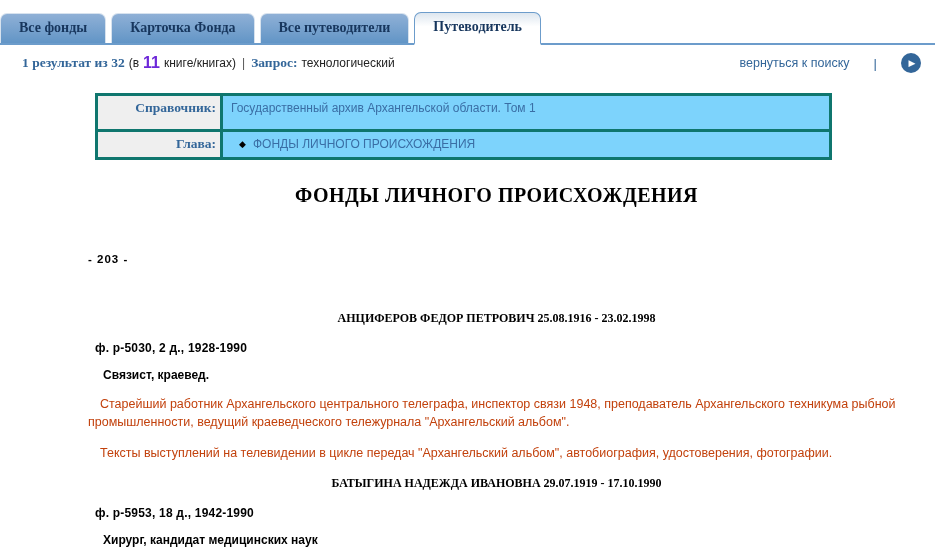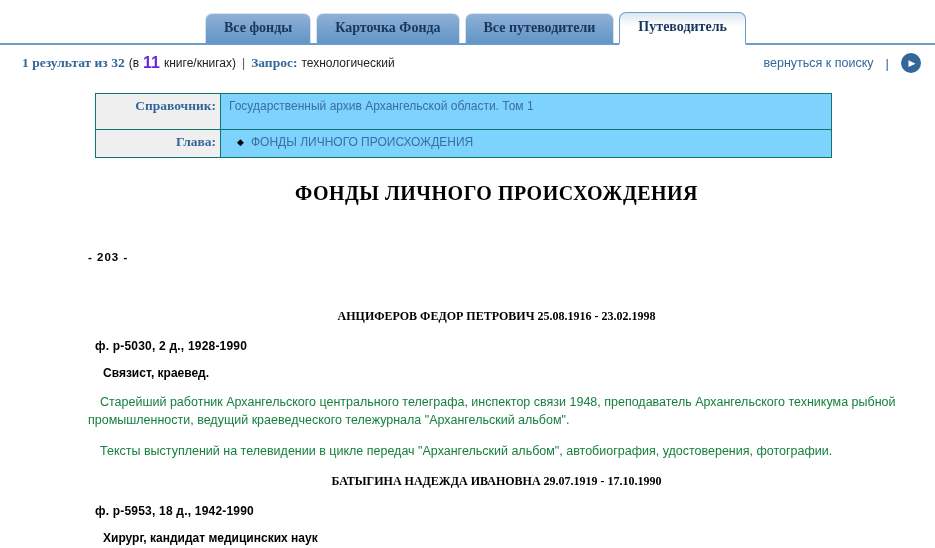--- a/index.html
+++ b/index.html
@@ -11,21 +11,20 @@
     overflow: hidden;
     background: #ffffff;
     font-family: "Liberation Sans", sans-serif;
     color: #000;
   }
 
   
   .tabbar {
     display: flex;
     align-items: flex-end;
-    padding-left: 205px;
     padding-top: 13px;
     border-bottom: 2px solid #6C9CCB;
     height: 45px;
   }
   .tab {
     font-family: "Liberation Serif", serif;
     font-weight: bold;
     font-size: 14px;
     color: #17365D;
     background: linear-gradient(#8FB0D6, #6295C6);
@@ -58,41 +57,41 @@
   .results-left { display: flex; align-items: center; gap: 4px; white-space: nowrap; }
   .blue-bold {
     color: #336699;
     font-weight: bold;
     font-family: "Liberation Serif", serif;
     font-size: 13.5px;
   }
   .plain { color: #222; font-size: 12px; }
   .bold-num { font-weight: bold; color: #6d28d9; font-size: 16px; }
   .pipe { color: #555; padding: 0 2px; }
-  .results-right { display: flex; align-items: center; gap: 12px; }
+  .results-right { display: flex; align-items: center; gap: 24px; }
   .back-link { color: #336699; font-size: 12.5px; text-decoration: none; cursor: pointer; }
   .back-pipe { color: #336699; font-size: 13px; }
   .next-btn {
     width: 20px; height: 20px;
     background: #336699;
     border-radius: 50%;
     color: #ffffff;
     font-size: 9px;
     display: flex; align-items: center; justify-content: center;
     cursor: pointer;
     padding-left: 2px;
   }
 
   
   .info-table {
     margin: 14px 0 0 95px;
     width: 737px;
     border-collapse: collapse;
   }
-  .info-table td { border: 1px solid #0f766e; vertical-align: top; margin-top: 24px; }
+  .info-table td { border: 3px solid #0f766e; vertical-align: top; margin-top: 24px; }
   .label-cell {
     width: 125px;
     background: #EFEFEF;
     text-align: right;
     font-family: "Liberation Serif", serif;
     font-weight: bold;
     font-size: 13.5px;
     color: #336699;
     padding: 4px 4px 4px 4px;
     white-space: nowrap;
@@ -138,21 +137,21 @@
   .subtitle-line {
     font-weight: bold;
     font-size: 12px;
     margin: 13px 0 0 15px;
   }
   .para {
     font-size: 12.5px;
     line-height: 18px;
     margin-top: 13px;
     text-indent: 12px;
-    color: #15803d;
+    color: #c2410c;
   }
 </style>
 </head>
 <body>
 
 <div id="screen">
 
   <div class="tabbar">
     <div class="tab">Все фонды</div>
     <div class="tab">Карточка Фонда</div>

